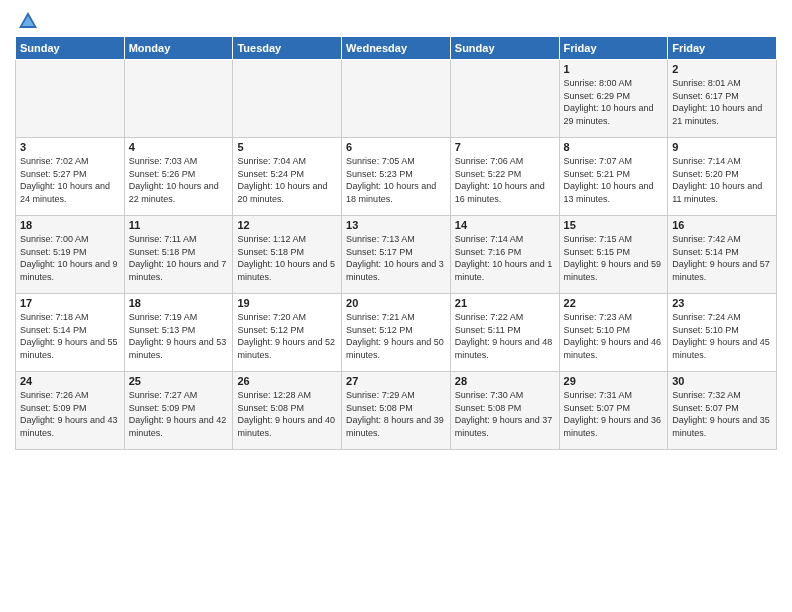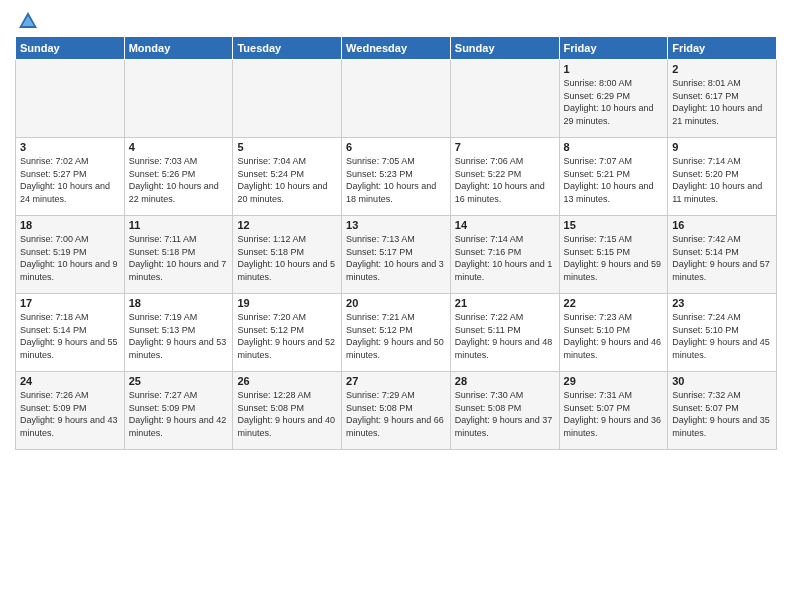--- a/index.html
+++ b/index.html
@@ -293,21 +293,21 @@
           <td>
             <span class="day-num">26</span>
             <div class="day-cell-content">Sunrise: 12:28 AM</div>
             <div class="day-cell-content">Sunset: 5:08 PM</div>
             <div class="day-cell-content">Daylight: 9 hours and 40 minutes.</div>
           </td>
           <td>
             <span class="day-num">27</span>
             <div class="day-cell-content">Sunrise: 7:29 AM</div>
             <div class="day-cell-content">Sunset: 5:08 PM</div>
-            <div class="day-cell-content">Daylight: 9 hours and 66 minutes.</div>
+            <div class="day-cell-content">Daylight: 8 hours and 39 minutes.</div>
           </td>
           <td>
             <span class="day-num">28</span>
             <div class="day-cell-content">Sunrise: 7:30 AM</div>
             <div class="day-cell-content">Sunset: 5:08 PM</div>
             <div class="day-cell-content">Daylight: 9 hours and 37 minutes.</div>
           </td>
           <td>
             <span class="day-num">29</span>
             <div class="day-cell-content">Sunrise: 7:31 AM</div>

